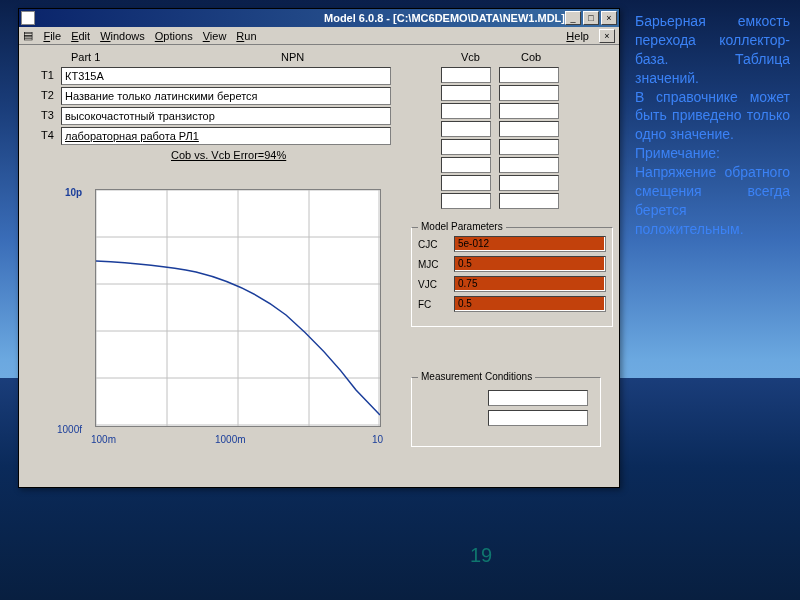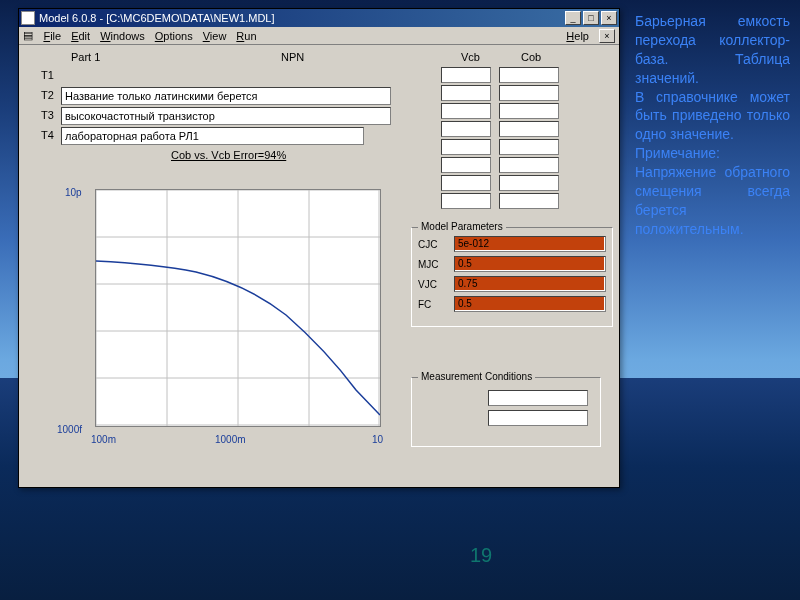--- a/index.html
+++ b/index.html
@@ -22,21 +22,21 @@
     background:#d4d0c8; border:1px solid #000; z-index:2;
     box-shadow: 2px 2px 6px rgba(0,0,0,.4);
   }
   .titlebar {
     height:18px; background: linear-gradient(90deg,#0a246a,#3a6ea5);
     color:#fff; display:flex; align-items:center; padding:0 2px;
     font-size:11px;
   }
   .titlebar .icon { width:14px; height:14px; background:#fff; margin-right:4px;
     display:inline-block; border:1px solid #888;}
-  .titlebar .title { flex:1; font-weight:normal; }
+  .titlebar .title { flex:1; font-weight:bold;text-align:right; }
   .winbtns { display:flex; gap:2px; }
   .winbtn {
     width:16px; height:14px; background:#d4d0c8; border:1px solid #fff;
     border-right-color:#404040; border-bottom-color:#404040;
     font-size:9px; line-height:12px; text-align:center; color:#000;
   }
   .menubar {
     height:18px; background:#d4d0c8; display:flex; align-items:center;
     padding:0 4px; font-size:11px; gap:10px; border-bottom:1px solid #808080;
   }
@@ -132,26 +132,27 @@
     <div class="mdi-close">×</div>
   </div>
 
   <div class="client">
     <div class="lbl" style="left:50px; top:4px;">Part 1</div>
     <div class="lbl" style="left:260px; top:4px;">NPN</div>
     <div class="lbl" style="left:440px; top:4px;">Vcb</div>
     <div class="lbl" style="left:500px; top:4px;">Cob</div>
 
     <div class="lbl" style="left:20px; top:22px;">T1</div>
+    <div class="field" style="left:40px; top:20px; width:330px;">КТ315А</div>
     <div class="lbl" style="left:20px; top:42px;">T2</div>
     <div class="field" style="left:40px; top:40px; width:330px;">Название только латинскими берется</div>
     <div class="lbl" style="left:20px; top:62px;">T3</div>
     <div class="field" style="left:40px; top:60px; width:330px;">высокочастотный транзистор</div>
     <div class="lbl" style="left:20px; top:82px;">T4</div>
-    <div class="field" style="left:40px; top:80px; width:303px;">лабораторная работа РЛ1</div>
+    <div class="field" style="left:40px; top:80px; width:330px;text-decoration:underline;">лабораторная работа РЛ1</div>
 
     <div class="lbl" style="left:150px; top:102px; text-decoration:underline;">Cob vs. Vcb Error=94%</div>
 
     <div>
       <div class="small-field" style="left:420px; top:20px; width:50px;"></div>
       <div class="small-field" style="left:478px; top:20px; width:60px;"></div>
       <div class="small-field" style="left:420px; top:38px; width:50px;"></div>
       <div class="small-field" style="left:478px; top:38px; width:60px;"></div>
       <div class="small-field" style="left:420px; top:56px; width:50px;"></div>
       <div class="small-field" style="left:478px; top:56px; width:60px;"></div>
@@ -161,21 +162,21 @@
       <div class="small-field" style="left:478px; top:92px; width:60px;"></div>
       <div class="small-field" style="left:420px; top:110px; width:50px;"></div>
       <div class="small-field" style="left:478px; top:110px; width:60px;"></div>
       <div class="small-field" style="left:420px; top:128px; width:50px;"></div>
       <div class="small-field" style="left:478px; top:128px; width:60px;"></div>
       <div class="small-field" style="left:420px; top:146px; width:50px;"></div>
       <div class="small-field" style="left:478px; top:146px; width:60px;"></div>
     </div>
 
     <div class="chart">
-      <div class="axlabel" style="left:0; top:2px;">10p</div>
+      <div class="axlabel" style="left:0; top:2px;font-weight:bold;">10p</div>
       <div class="axlabel" style="left:-8px; bottom:10px;">1000f</div>
       <div class="axlabel" style="left:26px; bottom:0;">100m</div>
       <div class="axlabel" style="left:150px; bottom:0;">1000m</div>
       <div class="axlabel" style="right:2px; bottom:0;">10</div>
       <div class="plot">
         <svg width="100%" height="100%" viewBox="0 0 284 236" preserveAspectRatio="none">
           <g class="grid">
             <line x1="0" y1="0" x2="284" y2="0"></line>
             <line x1="0" y1="47" x2="284" y2="47"></line>
             <line x1="0" y1="94" x2="284" y2="94"></line>

